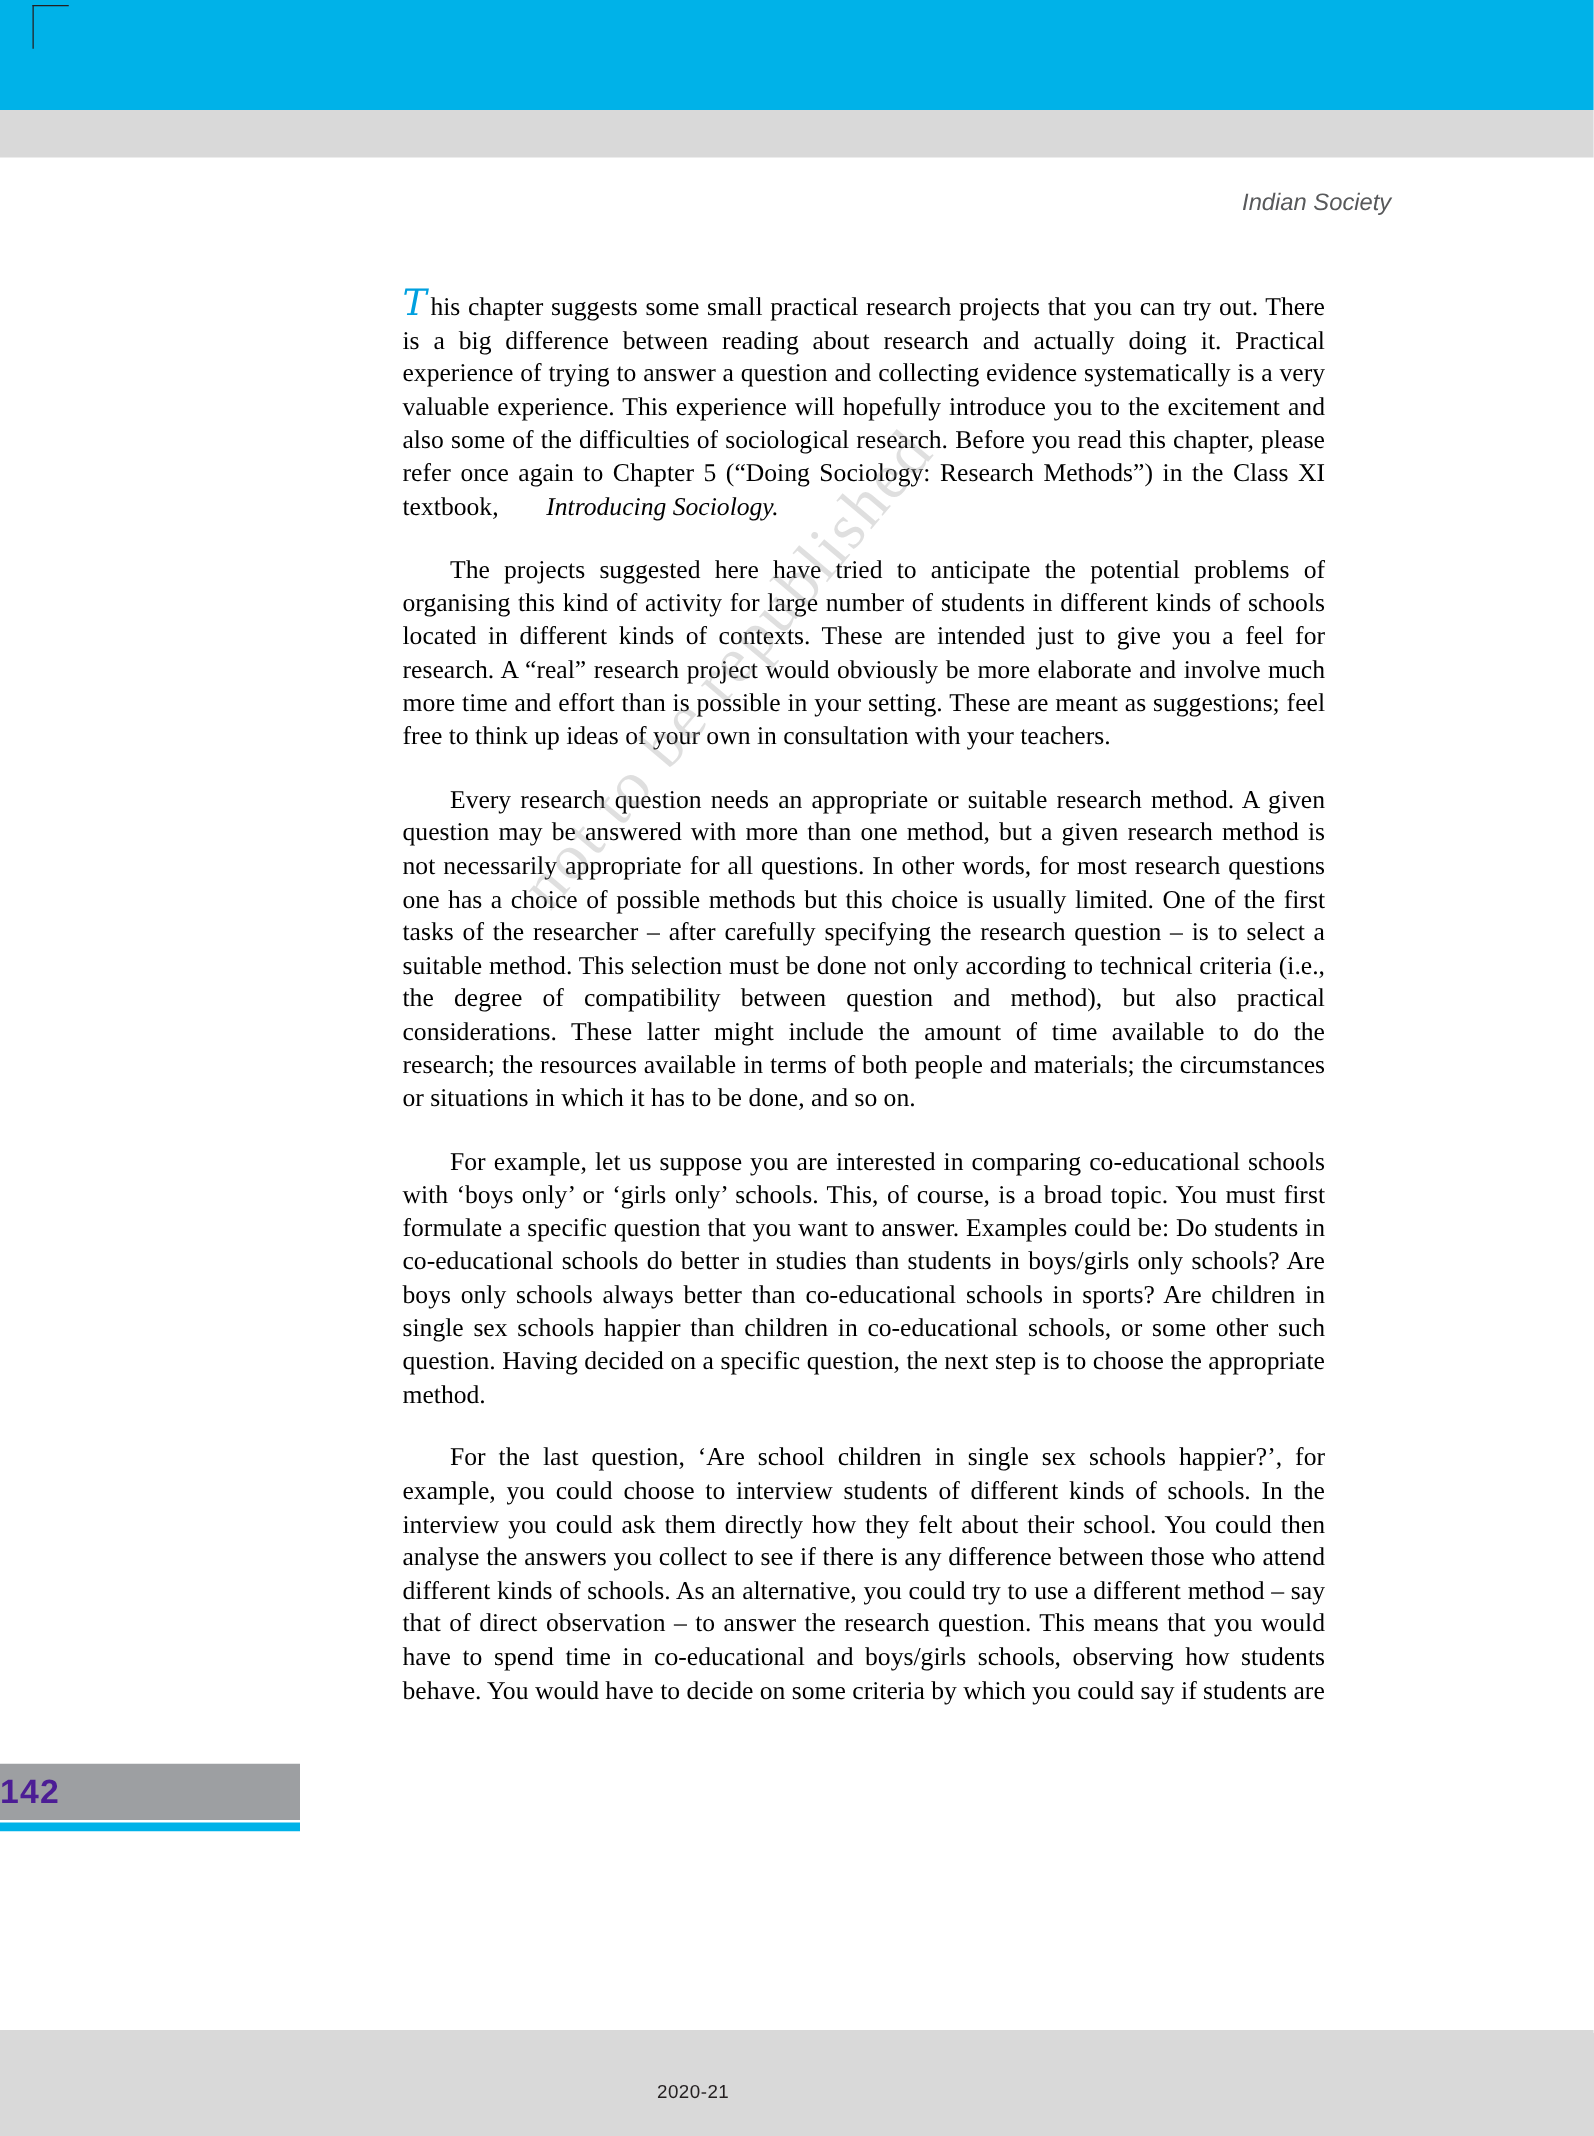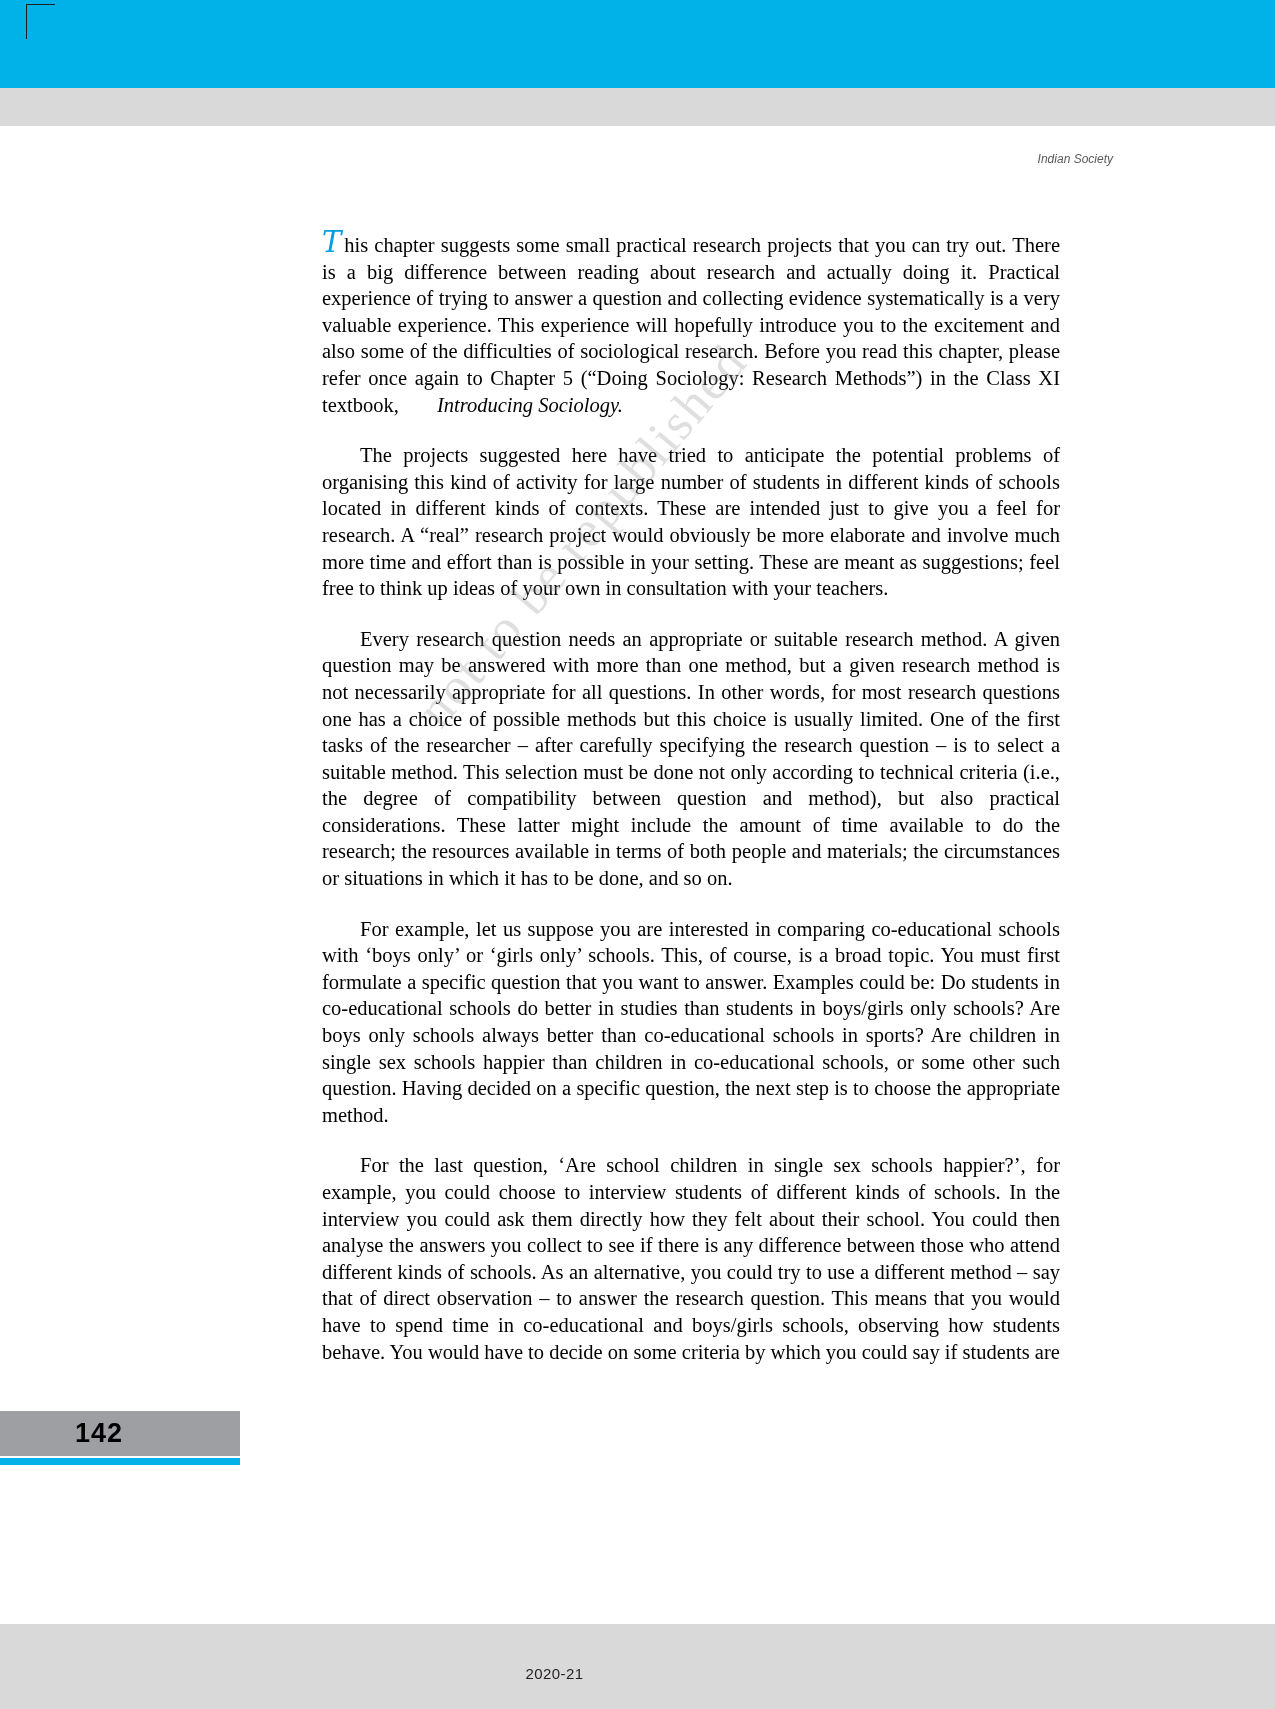--- a/index.html
+++ b/index.html
@@ -72,41 +72,41 @@
     letter-spacing: 0.4px;
   }
 
   
   .running-head {
     position: absolute;
     right: 162px;
     top: 152px;
     font-family: "Liberation Sans", sans-serif;
     font-style: italic;
-    font-size: 12px;
+    font-size: 19px;
     color: #58595b;
   }
 
   
   .page-tab {
     position: absolute;
     left: 0;
     top: 1411px;
     width: 240px;
     height: 45px;
     background: #9d9fa2;
   }
   .page-tab-number {
-    color: #000000;
+    color: #4c1d95;
     font-family: "Liberation Sans", sans-serif;
     font-size: 27px;
     font-weight: bold;
     letter-spacing: 1px;
     line-height: 45px;
-    text-align: center;
+    text-align: left;
     padding-right: 42px;
     box-sizing: border-box;
     width: 100%;
   }
   .page-tab-rule {
     position: absolute;
     left: 0;
     top: 1458px;
     width: 240px;
     height: 7px;

